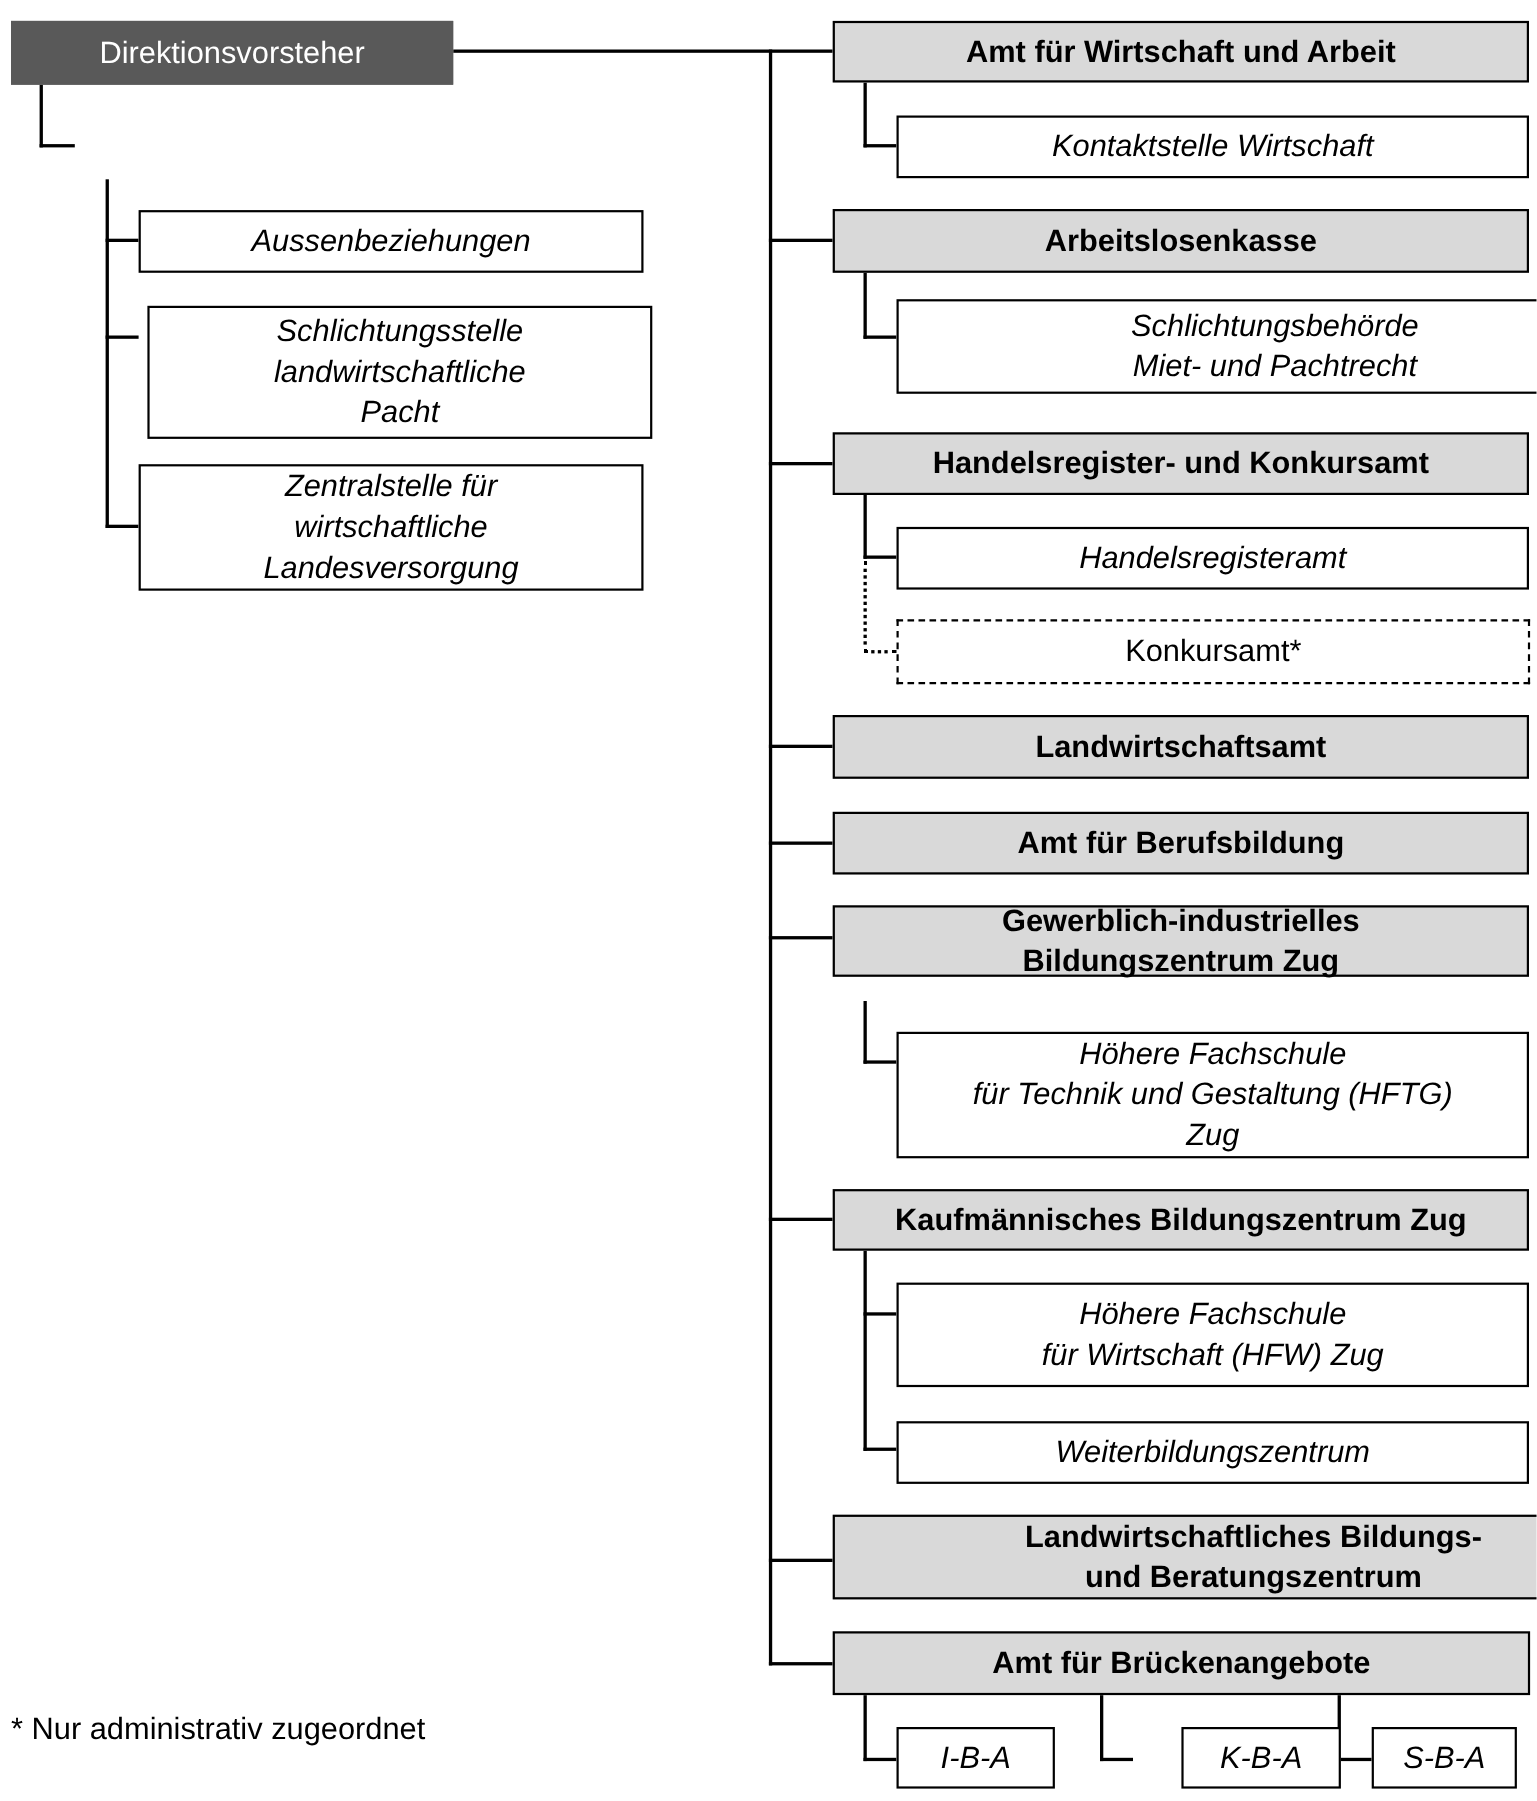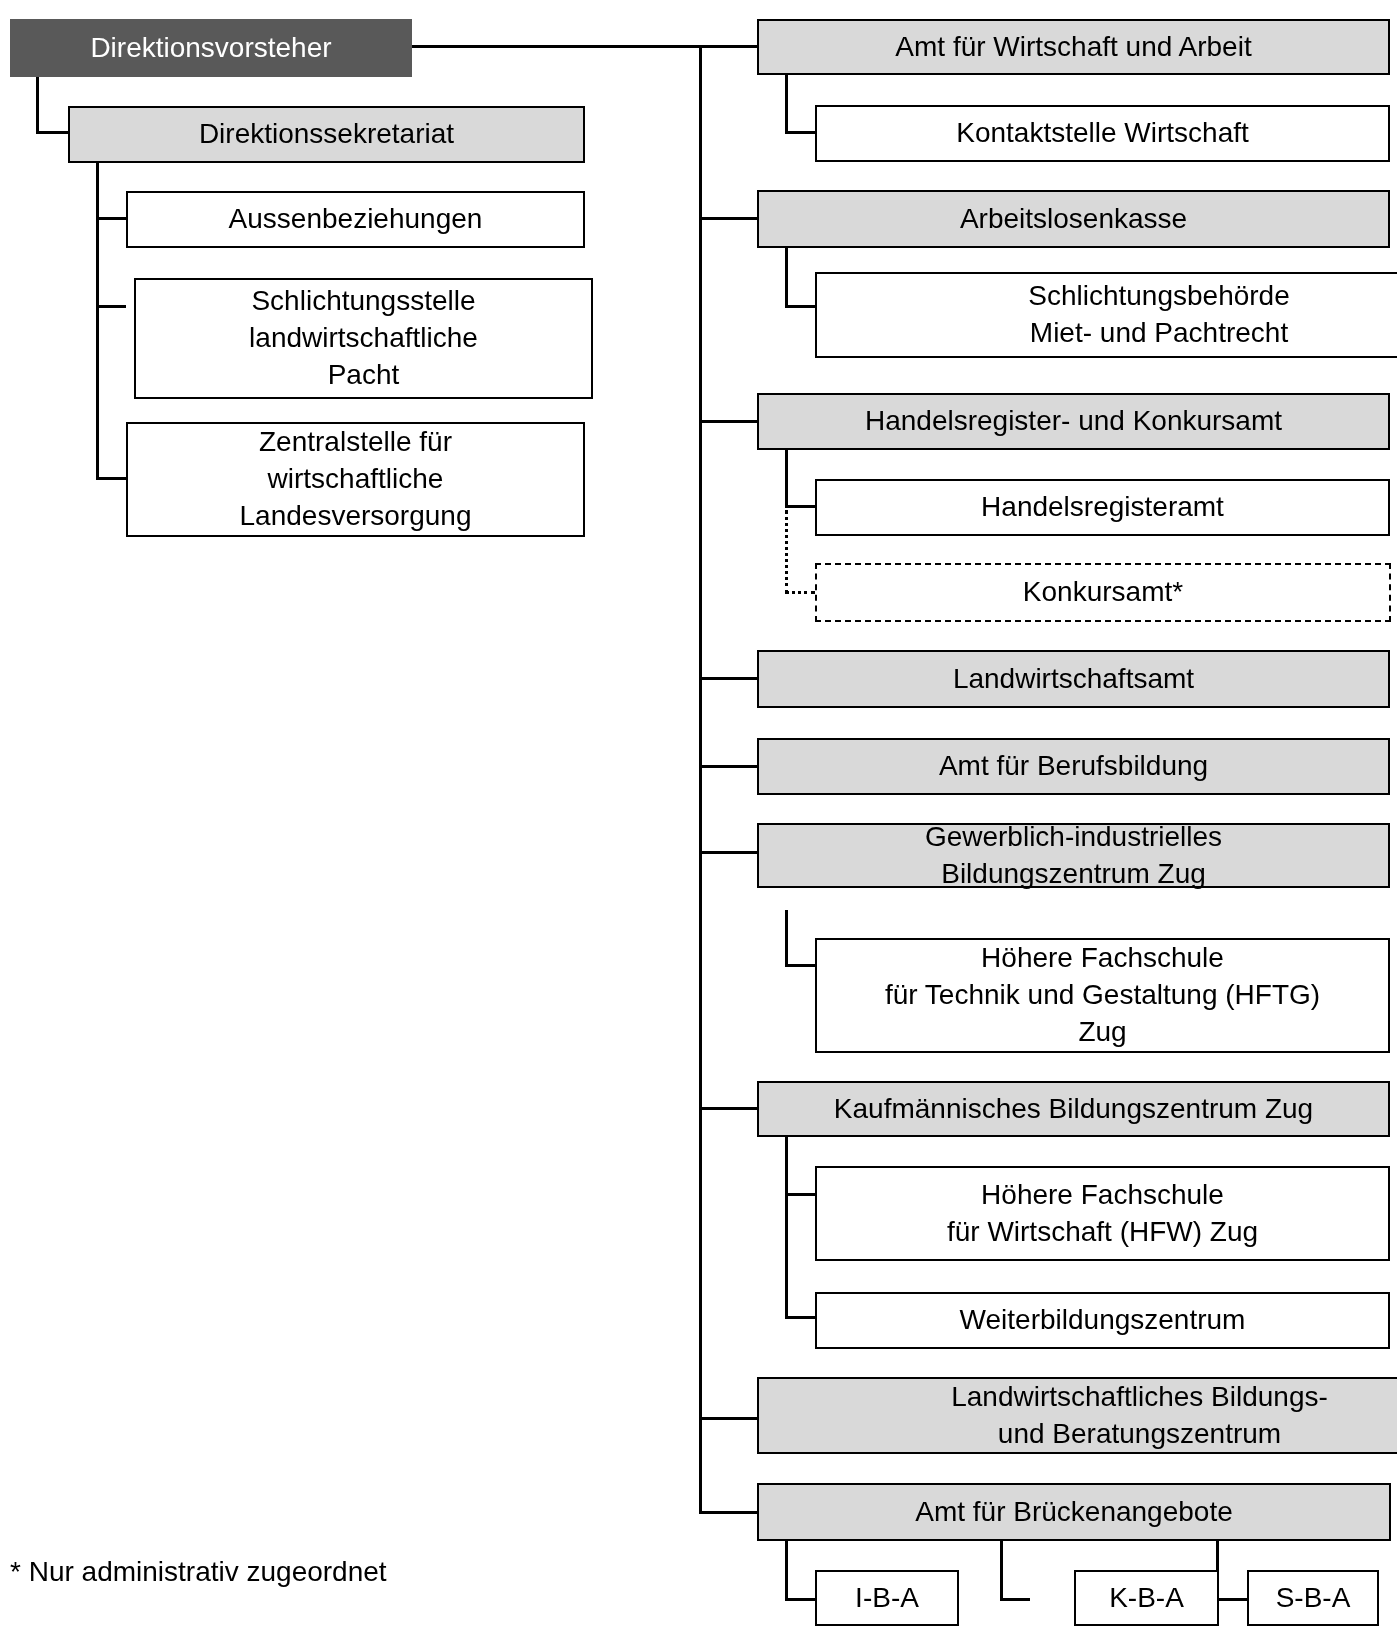--- a/index.html
+++ b/index.html
@@ -15,22 +15,22 @@
     position:absolute;
     box-sizing:border-box;
     display:flex;align-items:center;justify-content:center;
     text-align:center;
     font-size:28px;line-height:1.32;
     white-space:pre-line;
     border:2px solid var(--line,#000);
     background:var(--sub-bg,#fff);
   }
   .head{background:var(--head-bg,#595959);color:var(--head-text,#fff);border-color:var(--head-bg,#595959);text-align:center;}
-  .office{background:var(--office-bg,#d9d9d9);}
-  .sub{background:var(--sub-bg,#ffffff);}
+  .office{background:var(--office-bg,#d9d9d9);font-weight:bold;}
+  .sub{background:var(--sub-bg,#ffffff);font-style:italic;}
   .dashedbox{border:2px dashed var(--line,#000);background:var(--sub-bg,#fff);}
   .hline,.vline{position:absolute;background:var(--line,#000);}
   .hdot{position:absolute;border-top:3px dotted var(--line,#000);background:none;}
   .vdot{position:absolute;border-left:3px dotted var(--line,#000);background:none;}
   .footnote{
     position:absolute;left:10px;top:1556px;
     font-size:28px;color:#000;white-space:nowrap;
   }
 </style>
 </head>
@@ -79,21 +79,20 @@
   <div class="hline" style="left:785px;top:1316px;width:30px;height:3px"></div>
 
   <div class="vline" style="left:785px;top:1541px;width:3px;height:60px"></div>
   <div class="hline" style="left:785px;top:1598px;width:30px;height:3px"></div>
   <div class="vline" style="left:1000px;top:1541px;width:3px;height:60px"></div>
   <div class="hline" style="left:1000px;top:1598px;width:30px;height:3px"></div>
   <div class="vline" style="left:1216px;top:1541px;width:3px;height:60px"></div>
   <div class="hline" style="left:1216px;top:1598px;width:31px;height:3px"></div>
 
   <div class="box head" style="left:10px;top:19px;width:402px;height:58px">Direktionsvorsteher</div>
-  <div class="box office" style="left:68px;top:106px;width:517px;height:57px">Direktionssekretariat</div>
   <div class="box sub" style="left:126px;top:191px;width:459px;height:57px">Aussenbeziehungen</div>
   <div class="box sub" style="left:134px;top:278px;width:459px;height:121px">Schlichtungsstelle
 landwirtschaftliche
 Pacht</div>
   <div class="box sub" style="left:126px;top:422px;width:459px;height:115px">Zentralstelle für
 wirtschaftliche
 Landesversorgung</div>
 
   <div class="box office" style="left:757px;top:19px;width:633px;height:56px">Amt für Wirtschaft und Arbeit</div>
   <div class="box sub" style="left:815px;top:105px;width:575px;height:57px">Kontaktstelle Wirtschaft</div>

